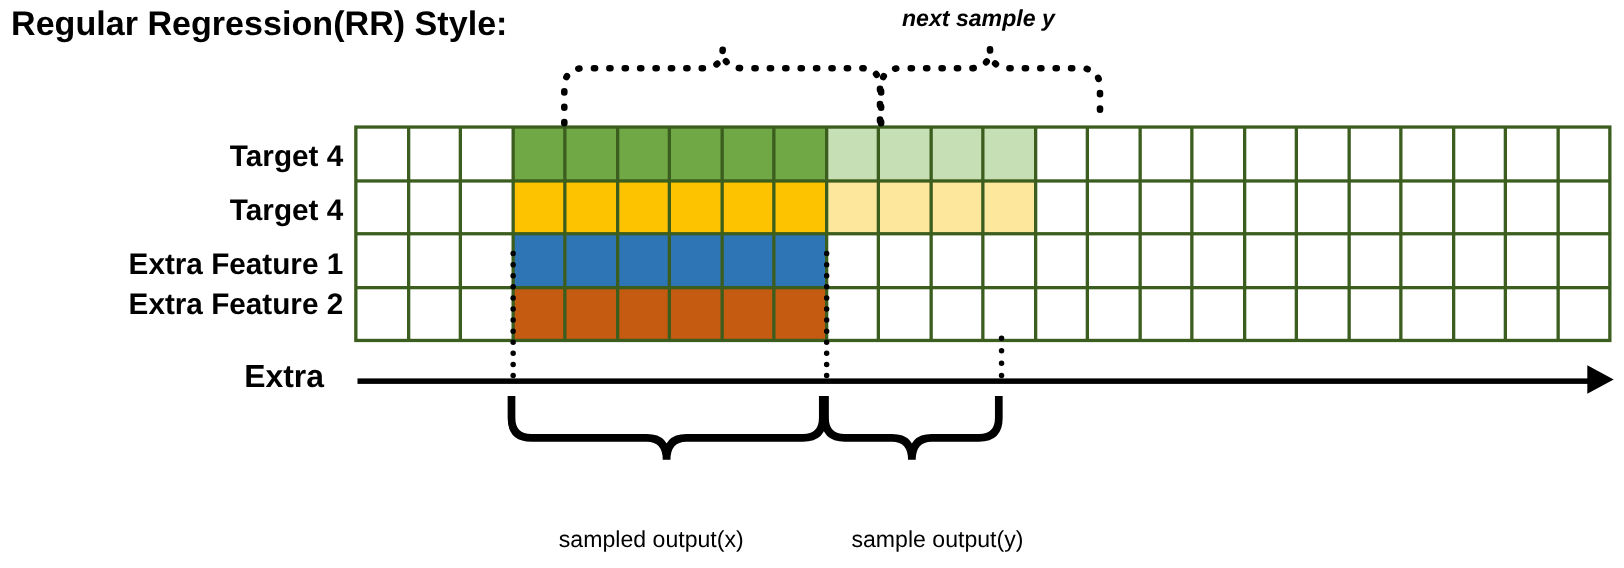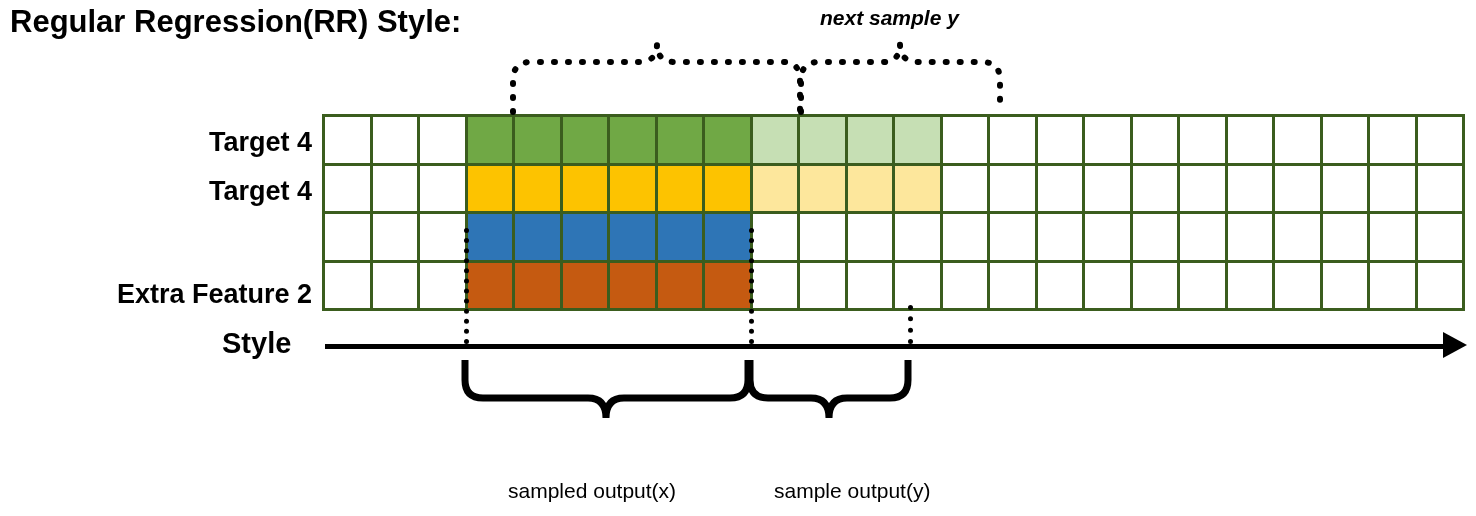--- a/index.html
+++ b/index.html
@@ -34,21 +34,22 @@
 </head>
 <body>
 
 <div id="stage">
 
   <div class="title">Regular Regression(RR) Style:</div>
 
   <div class="labelcol">
     <div class="rowlabel" style="top:14px;">Target 4</div>
     <div class="rowlabel" style="top:63px;">Target 4</div>
-    <div class="rowlabel" style="top:166px;margin-left:45px;">Extra Feature 2</div>
+    <div class="rowlabel" style="top:112px;">Extra Feature 1</div>
+    <div class="rowlabel" style="top:148px;margin-left:45px;">Extra Feature 2</div>
   </div>
 
   <div class="grid" id="grid">
       <div class="cell" style="background: rgb(255, 255, 255);"></div>
       <div class="cell" style="background: rgb(255, 255, 255);"></div>
       <div class="cell" style="background: rgb(255, 255, 255);"></div>
       <div class="cell" style="background: rgb(112, 168, 69);"></div>
       <div class="cell" style="background: rgb(112, 168, 69);"></div>
       <div class="cell" style="background: rgb(112, 168, 69);"></div>
       <div class="cell" style="background: rgb(112, 168, 69);"></div>
@@ -140,21 +141,21 @@
       <div class="cell" style="background: rgb(255, 255, 255);"></div>
       <div class="cell" style="background: rgb(255, 255, 255);"></div>
       <div class="cell" style="background: rgb(255, 255, 255);"></div>
       <div class="cell" style="background: rgb(255, 255, 255);"></div>
     </div>
 
   <div class="vdot" style="left:464px;top:228px;height:116px;"></div>
   <div class="vdot" style="left:749px;top:228px;height:116px;"></div>
   <div class="vdot" style="left:908px;top:305px;height:39px;"></div>
 
-  <div class="timelabel">Style</div>
+  <div class="timelabel">Extra</div>
   <div class="axisline"></div>
   <div class="axishead"></div>
 
   <div class="annot" style="left:820px;top:6px;">next sample y</div>
 
   <div class="caption" style="left:508px;top:424px;">
     <div>sampled output(x)</div>
     
     
   </div>

